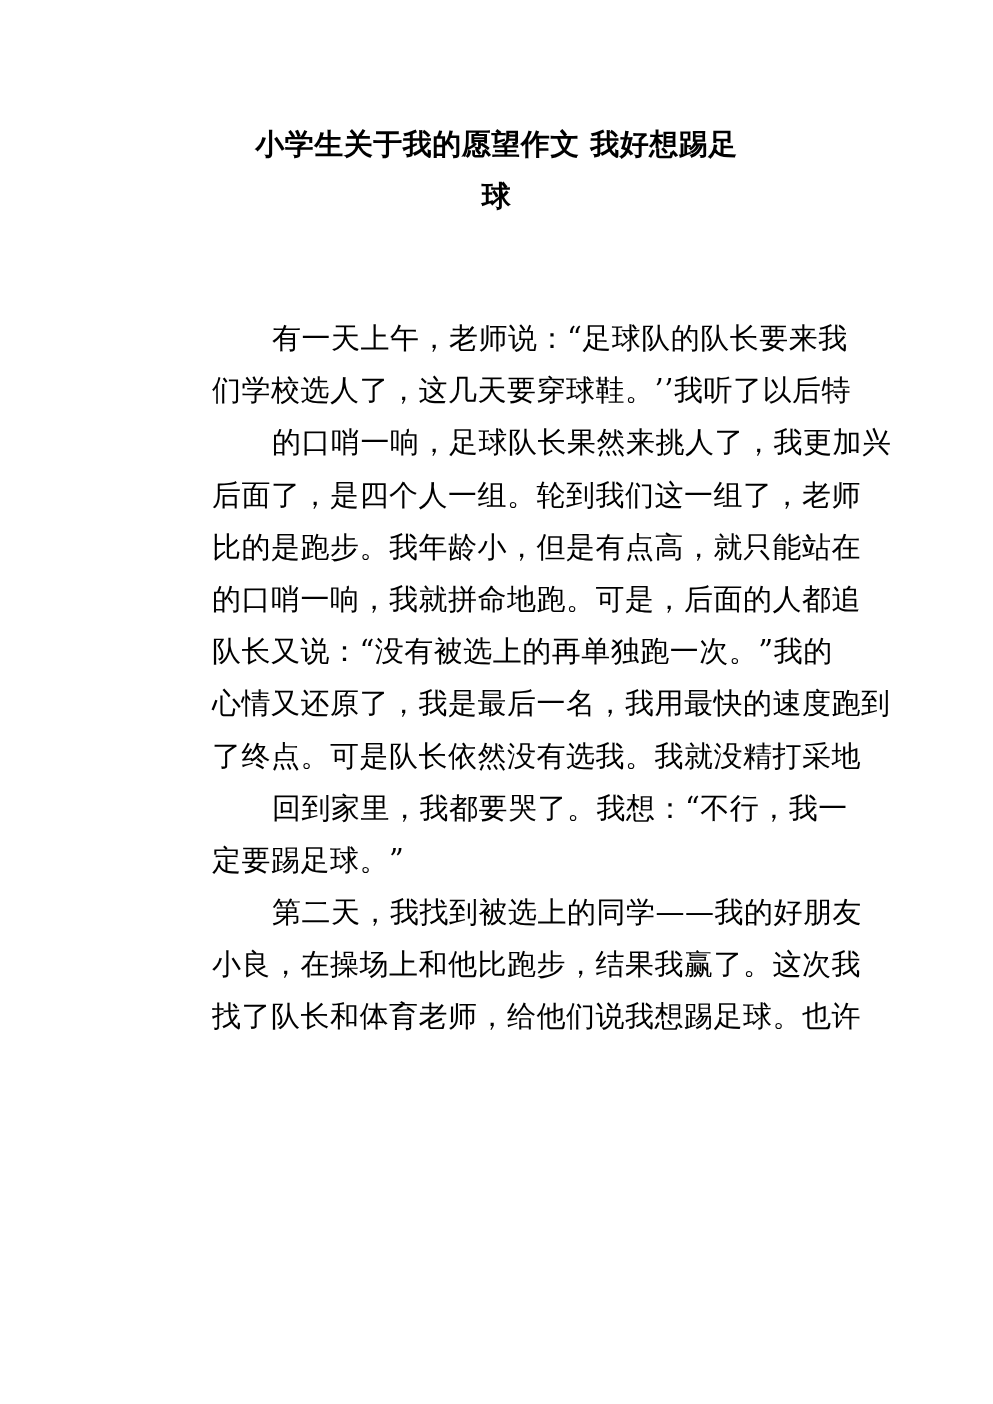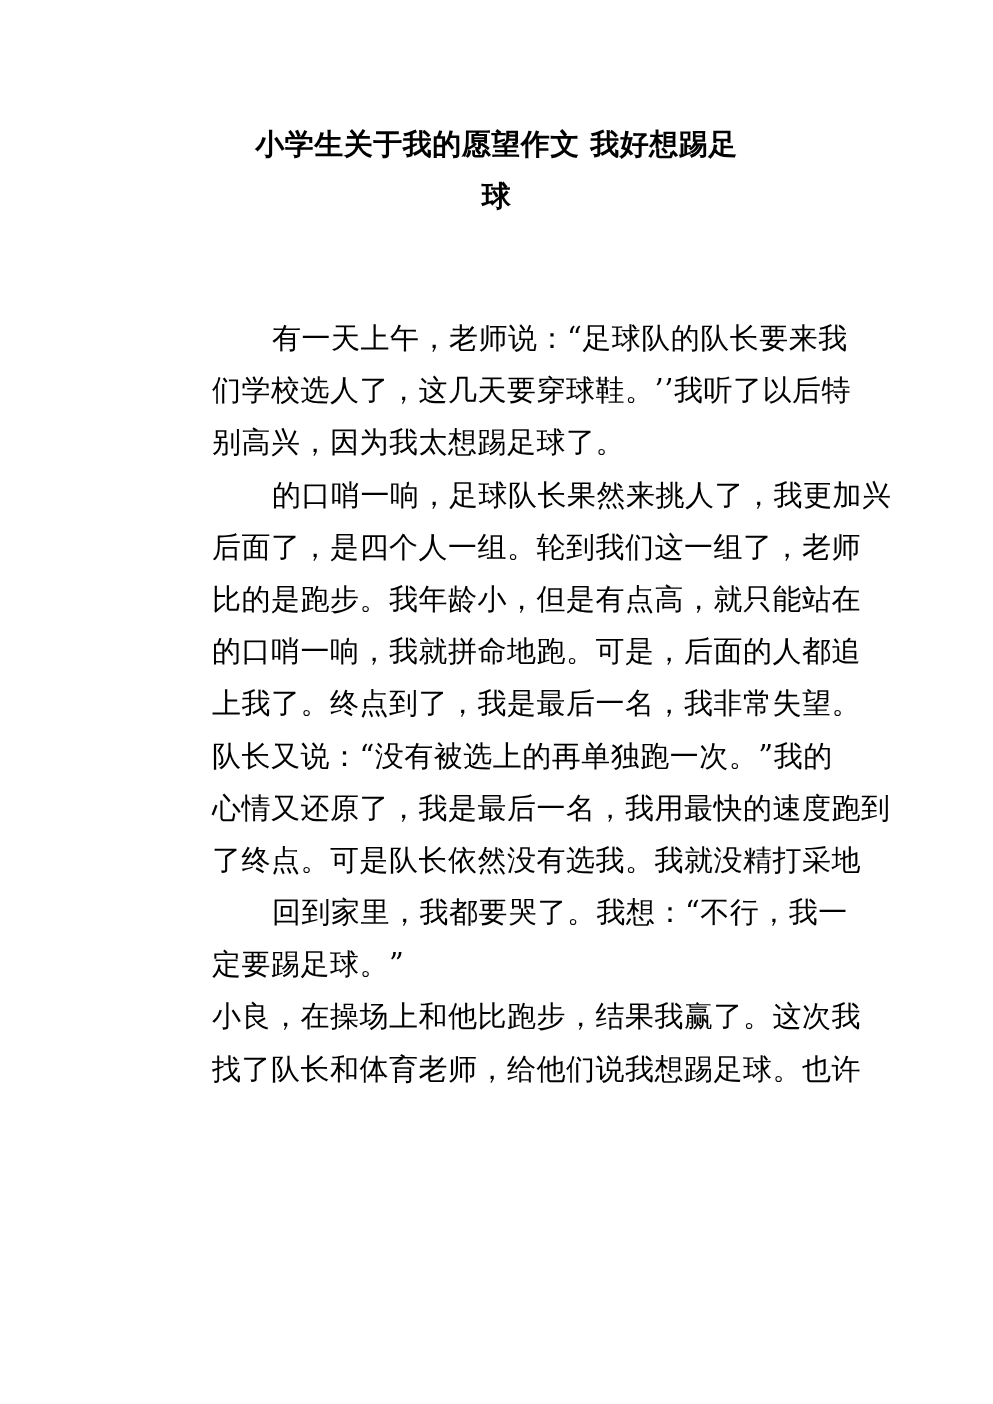--- a/index.html
+++ b/index.html
@@ -64,37 +64,36 @@
 <div class="page">
   <div class="title">
     <span class="line">小学生关于我的愿望作文  我好想踢足</span>
     <span class="line">球</span>
   </div>
 
   <div class="body">
     <div>
       <span class="line indent">有一天上午，老师说：“足球队的队长要来我</span>
       <span class="line">们学校选人了，这几天要穿球鞋。’’我听了以后特</span>
-      <span class="line">别高兴，因为我太想踢足球了。</span>
     </div>
 
     <div>
       <span class="line indent">的口哨一响，足球队长果然来挑人了，我更加兴</span>
       <span class="line">后面了，是四个人一组。轮到我们这一组了，老师</span>
       <span class="line">比的是跑步。我年龄小，但是有点高，就只能站在</span>
       <span class="line">的口哨一响，我就拼命地跑。可是，后面的人都追</span>
-      <span class="line">上我了。终点到了，我是最后一名，我非常失望。</span>
       <span class="line">队长又说：“没有被选上的再单独跑一次。”我的</span>
       <span class="line">心情又还原了，我是最后一名，我用最快的速度跑到</span>
       <span class="line">了终点。可是队长依然没有选我。我就没精打采地</span>
     </div>
 
     <div>
       <span class="line indent">回到家里，我都要哭了。我想：“不行，我一</span>
       <span class="line">定要踢足球。”</span>
     </div>
 
     <div>
+      <span class="line indent">第二天，我找到被选上的同学——我的好朋友</span>
       <span class="line">小良，在操场上和他比跑步，结果我赢了。这次我</span>
       <span class="line">找了队长和体育老师，给他们说我想踢足球。也许</span>
     </div>
   </div>
 </div>
 
 </body></html>

